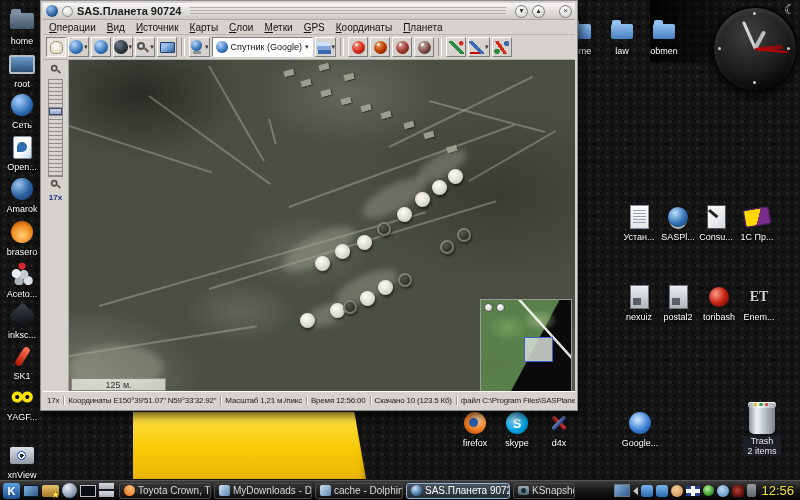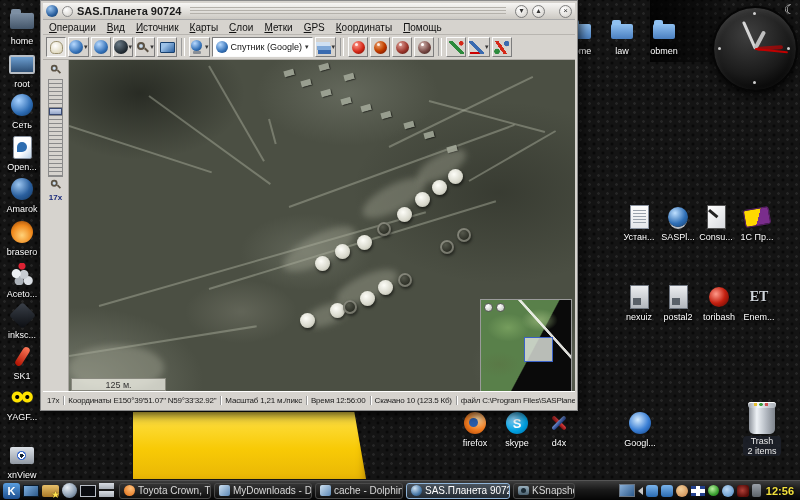--- a/index.html
+++ b/index.html
@@ -228,21 +228,21 @@
   .tr-flag{width:14px;height:10px;background-color:#23408f;background-image:
     linear-gradient(0deg,transparent 33%,#fff 33% 67%,transparent 67%),
     linear-gradient(90deg,transparent 36%,#fff 36% 64%,transparent 64%),
     linear-gradient(0deg,transparent 42%,#c8102e 42% 58%,transparent 58%),
     linear-gradient(90deg,transparent 44%,#c8102e 44% 56%,transparent 56%);
     background-blend-mode:normal;}
   .tr-green{width:11px;height:11px;border-radius:50%;background:radial-gradient(circle at 40% 35%,#b8f0a0,#3aa030 60%,#1a5c14);}
   .tr-face2{width:12px;height:12px;border-radius:50%;background:radial-gradient(circle at 40% 35%,#bcd8f4,#4a86c0);}
   .tr-red{width:12px;height:12px;border-radius:3px;background:radial-gradient(circle at 45% 45%,#b04038,#5c0e0a 70%);}
   .tr-gray{width:9px;height:13px;border-radius:2px;background:linear-gradient(#9aa0a8,#5c6268);}
-  .t-clock{font-size:11px;font-weight:bold;color:#f2e03c;padding:0 4px 0 2px;text-shadow:0 0 3px #000;}
+  .t-clock{font-size:13px;font-weight:normal;color:#f2e03c;padding:0 4px 0 2px;text-shadow:0 0 3px #000;}
 </style>
 </head>
 <body>
 
 <div id="screen">
   <div class="shade"></div>
   <div class="moon">☾</div>
 
   <div class="clockw">
     <div class="dot" style="left:39px;top:4px"></div>
@@ -406,21 +406,21 @@
   <div class="di" style="left:537px;top:410px">
     <div class="ibox">
         <div class="i-d4x"></div>
       </div>
     <div class="lbl">d4x</div>
     </div>
   <div class="di" style="left:618px;top:410px">
     <div class="ibox">
         <div class="i-gearth"></div>
       </div>
-    <div class="lbl">Googl...</div>
+    <div class="lbl">Google...</div>
     </div>
 
   <div class="di" style="left:740px;top:404px">
     <div class="i-trash"></div>
     <div class="trash-lblbox">
       <div>Trash</div>
       <div>2 items</div>
     </div>
   </div>
 
@@ -439,21 +439,21 @@
     </div>
     <div class="menubar">
       <span class="mi">Операции</span>
       <span class="mi">Вид</span>
       <span class="mi">Источник</span>
       <span class="mi">Карты</span>
       <span class="mi">Слои</span>
       <span class="mi">Метки</span>
       <span class="mi">GPS</span>
       <span class="mi">Координаты</span>
-      <span class="mi">Помощь</span>
+      <span class="mi">Планета</span>
     </div>
     <div class="toolbar">
       <div class="tbut pressed">
           <div class="ic-hand"></div>
         </div>
       <div class="tbut">
           <div class="ic-globe-b"></div>
           <span class="dd">▾</span>
         </div>
       <div class="tbut">

